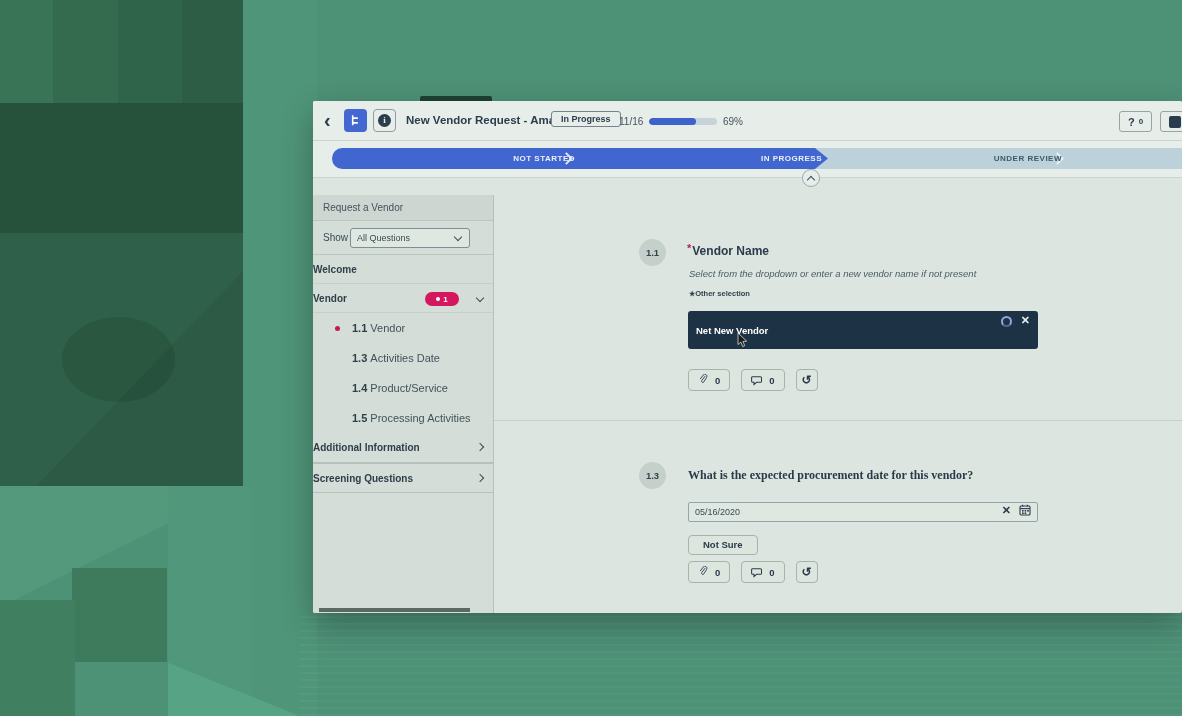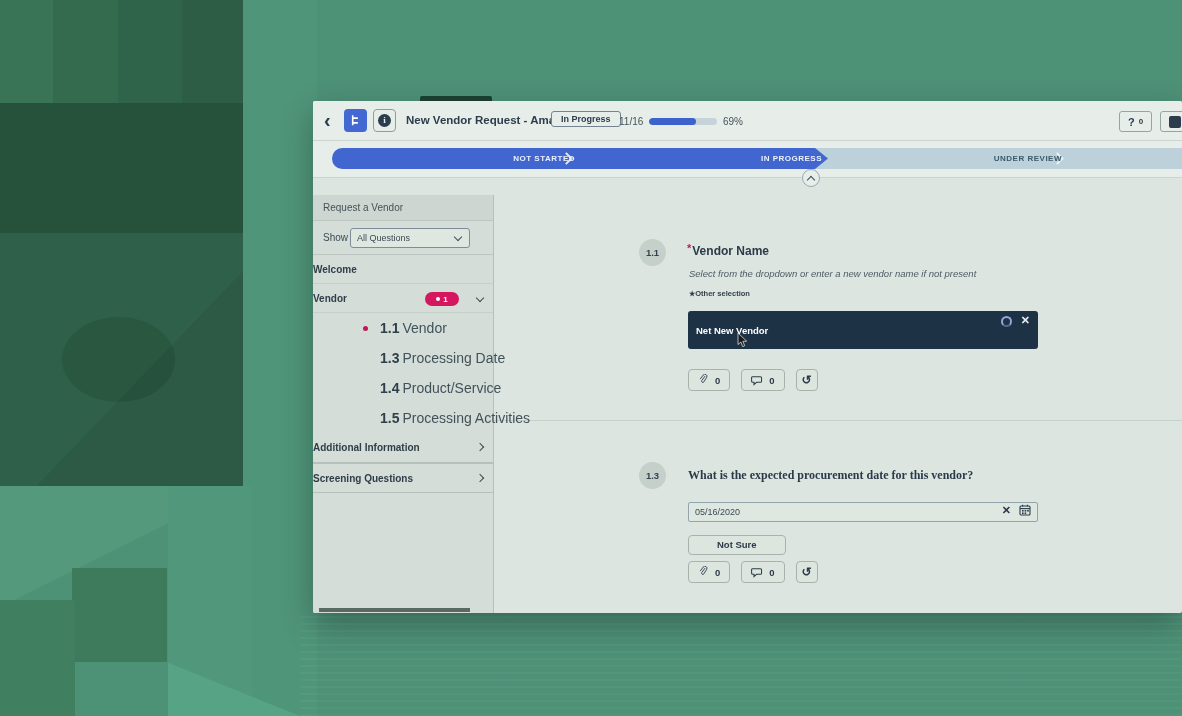--- a/index.html
+++ b/index.html
@@ -83,21 +83,21 @@
     color:#2e3e48; border-bottom:1px solid #c6d0ca; }
   .sb-row.hard { border-top:1px solid #b6c1bb; border-bottom:1px solid #b6c1bb; height:30px; line-height:30px; }
   .sb-badge { position:absolute; left:112px; top:8px; height:14px; min-width:34px; border-radius:8px;
     background:#d4175e; display:flex; align-items:center; justify-content:center; gap:3px; padding:0 6px; }
   .sb-badge .dot { width:4px; height:4px; border-radius:50%; background:#fff; }
   .sb-badge .num { font-size:8px; font-weight:bold; color:#fff; }
   .sb-chev-d { position:absolute; right:10px; top:11px; width:6px; height:6px; border-right:1.6px solid #3c4c57;
     border-bottom:1.6px solid #3c4c57; transform:rotate(45deg); }
   .sb-chev-r { position:absolute; right:10px; top:11px; width:6px; height:6px; border-top:1.6px solid #3c4c57;
     border-right:1.6px solid #3c4c57; transform:rotate(45deg); }
-  .sb-item { position:relative; height:30px; line-height:30px; padding-left:39px; font-size:14px; color:#42525b; white-space:nowrap;margin-left:28px; }
+  .sb-item { position:relative; height:30px; line-height:30px; padding-left:39px; font-size:11px; color:#42525b; white-space:nowrap; }
   .sb-item .num { font-weight:bold; color:#2f3f49; margin-right:3px; }
   .sb-item .reddot { position:absolute; left:22px; top:13px; width:5px; height:5px; border-radius:50%; background:#c2185b; }
   .sb-strip { position:absolute; left:6px; bottom:1px; width:151px; height:4px; background:#5a6a62; }
 
   
   .content-divider { position:absolute; left:168px; right:0; top:319px; height:1px; background:#c7d1cb; }
   .qbadge { position:absolute; width:27px; height:27px; border-radius:50%; background:#c6d0ca;
     font-size:9.5px; font-weight:bold; color:#33434d; display:flex; align-items:center; justify-content:center; }
   .qtitle { position:absolute; font-size:12px; font-weight:bold; color:#2a3a49; }
   .req { color:#c2185b; font-size:11px; position:relative; top:-3px; margin-right:1px; }
@@ -113,21 +113,21 @@
   .count-row { position:absolute; display:flex; gap:11px; }
   .count-btn { height:22px; border:1px solid #a7b4ae; border-radius:4px; background:#dde5df;
     display:flex; align-items:center; gap:6px; padding:0 9px; font-size:9.5px; font-weight:bold; color:#2a3a49; }
   .sq-btn { width:22px; height:22px; border:1px solid #a7b4ae; border-radius:4px; background:#dde5df;
     display:flex; align-items:center; justify-content:center; font-size:12px; font-weight:bold; color:#2a3a49; }
   .date-wrap { position:absolute; left:375px; top:400px; width:350px; height:20px; }
   .date-input { width:100%; height:100%; background:#dfe7e1; border:1px solid #93a4ad; border-radius:2px;
     font-size:9px; color:#3b4a54; padding:0 46px 0 6px; font-family:"Liberation Sans",sans-serif; outline:none; }
   .date-x { position:absolute; right:27px; top:3px; font-size:11px; font-weight:bold; color:#2a3a49; cursor:default; }
   .date-cal { position:absolute; right:7px; top:3px; }
-  .notsure-btn { position:absolute; left:375px; top:434px; height:20px; padding:0 28px; border:1px solid #a7b4ae;
+  .notsure-btn { position:absolute; left:375px; top:434px; height:20px; padding:0 14px; border:1px solid #a7b4ae;
     border-radius:4px; background:#dde5df; font-size:9.5px; font-weight:bold; color:#2a3a49; line-height:18px; }
   .cursor { position:absolute; left:424px; top:231px; z-index:9; }
 </style>
 </head>
 <body>
 
 <div class="bg bg-right-band"></div>
 <div class="bg bg-topcols"></div>
 <div class="bg bg-darkband"></div>
 <div class="bg bg-midblock">
@@ -204,21 +204,21 @@
         <span class="dot"></span>
         <span class="num">1</span>
       </span>
       <div class="sb-chev-d"></div>
     </div>
     <div class="sb-item">
       <span class="reddot"></span>
       <span class="num">1.1</span><span>Vendor</span>
     </div>
     <div class="sb-item">
-      <span class="num">1.3</span><span>Processing Date</span>
+      <span class="num">1.3</span><span>Activities Date</span>
     </div>
     <div class="sb-item">
       <span class="num">1.4</span><span>Product/Service</span>
     </div>
     <div class="sb-item">
       <span class="num">1.5</span><span>Processing Activities</span>
     </div>
     <div class="sb-row hard" style="border-top:none;">
       <span>Additional Information</span>
       <div class="sb-chev-r"></div>

